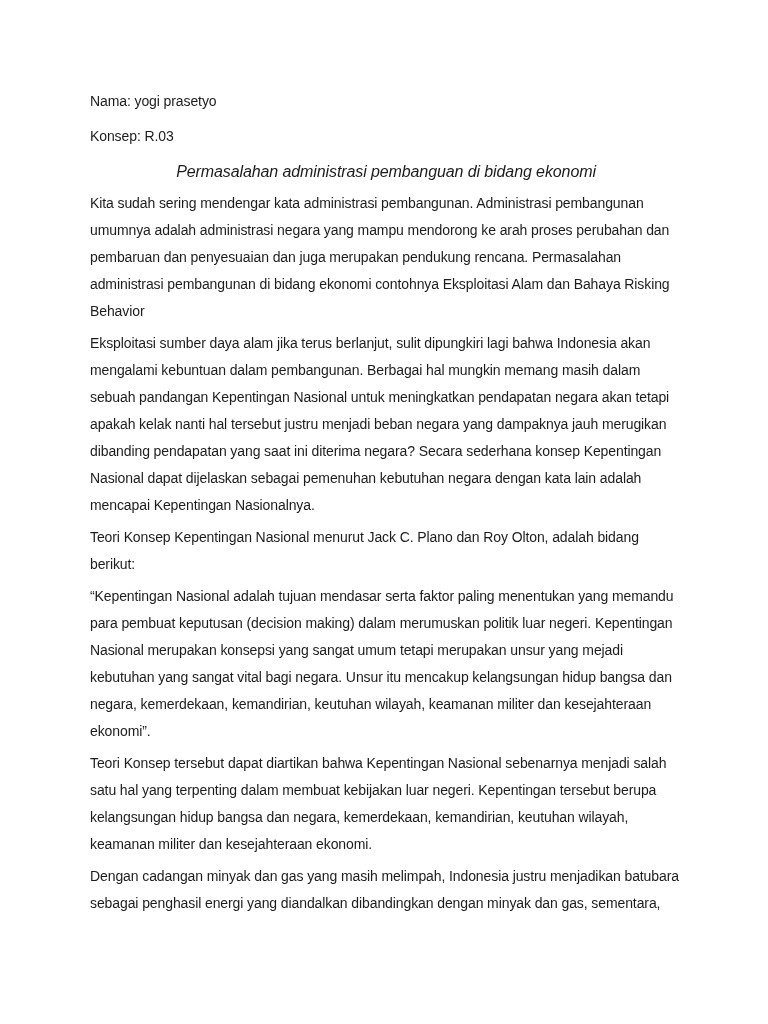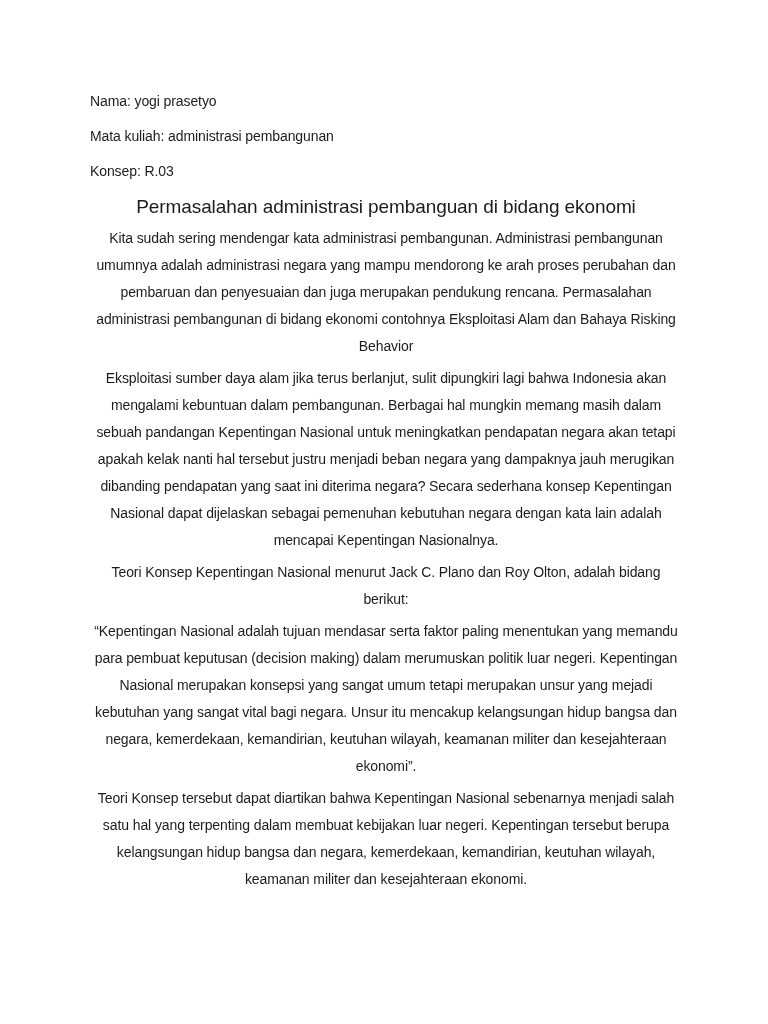--- a/index.html
+++ b/index.html
@@ -28,42 +28,43 @@
     -webkit-font-smoothing: antialiased;
   }
   .hdr-line {
     margin: 0 0 8px 0;
     line-height: 27px;
     font-weight: 400;
   }
   .doc-title {
     margin: 6px 0 5px 0;
     line-height: 27px;
-    font-size: 19px;
+    font-size: 16px;
     font-weight: 400;
     text-align: center;
+    font-style: italic;
   }
   .para {
     margin: 0 0 5px 0;
     line-height: 27px;
-    text-align: center;
+    text-align: left;
   }
 </style>
 </head>
 <body>
 
 <div class="viewport">
   <div class="page">
 
     <p class="hdr-line">Nama: yogi prasetyo</p>
-    <p class="hdr-line">Mata kuliah: administrasi pembangunan</p>
     <p class="hdr-line">Konsep: R.03</p>
 
     <h1 class="doc-title">Permasalahan administrasi pembanguan di bidang ekonomi</h1>
 
     <p class="para">Kita sudah sering mendengar kata administrasi pembangunan. Administrasi pembangunan umumnya adalah administrasi negara yang mampu mendorong ke arah proses perubahan dan pembaruan dan penyesuaian dan juga merupakan pendukung rencana. Permasalahan administrasi pembangunan di bidang ekonomi contohnya Eksploitasi Alam dan Bahaya Risking Behavior</p>
     <p class="para">Eksploitasi sumber daya alam jika terus berlanjut, sulit dipungkiri lagi bahwa Indonesia akan mengalami kebuntuan dalam pembangunan. Berbagai hal mungkin memang masih dalam sebuah pandangan Kepentingan Nasional untuk meningkatkan pendapatan negara akan tetapi apakah kelak nanti hal tersebut justru menjadi beban negara yang dampaknya jauh merugikan dibanding pendapatan yang saat ini diterima negara? Secara sederhana konsep Kepentingan Nasional dapat dijelaskan sebagai pemenuhan kebutuhan negara dengan kata lain adalah mencapai Kepentingan Nasionalnya.</p>
     <p class="para">Teori Konsep Kepentingan Nasional menurut Jack C. Plano dan Roy Olton, adalah bidang berikut:</p>
     <p class="para">“Kepentingan Nasional adalah tujuan mendasar serta faktor paling menentukan yang memandu para pembuat keputusan (decision making) dalam merumuskan politik luar negeri. Kepentingan Nasional merupakan konsepsi yang sangat umum tetapi merupakan unsur yang mejadi kebutuhan yang sangat vital bagi negara. Unsur itu mencakup kelangsungan hidup bangsa dan negara, kemerdekaan, kemandirian, keutuhan wilayah, keamanan militer dan kesejahteraan ekonomi”.</p>
     <p class="para">Teori Konsep tersebut dapat diartikan bahwa Kepentingan Nasional sebenarnya menjadi salah satu hal yang terpenting dalam membuat kebijakan luar negeri. Kepentingan tersebut berupa kelangsungan hidup bangsa dan negara, kemerdekaan, kemandirian, keutuhan wilayah, keamanan militer dan kesejahteraan ekonomi.</p>
+    <p class="para">Dengan cadangan minyak dan gas yang masih melimpah, Indonesia justru menjadikan batubara sebagai penghasil energi yang diandalkan dibandingkan dengan minyak dan gas, sementara,</p>
 
   </div>
 </div>
 
 </body></html>

